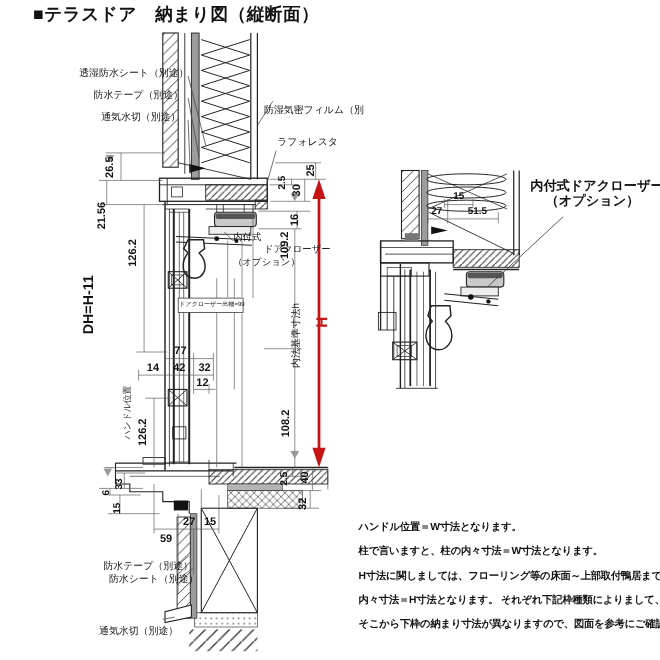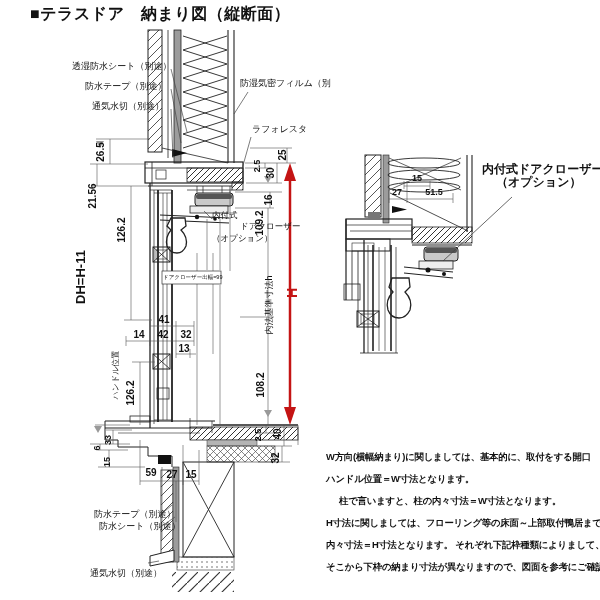--- a/index.html
+++ b/index.html
@@ -220,72 +220,71 @@
     </g>
     <path d="M512,197 L443,261" stroke="#444" stroke-width="0.8"></path>
   </g>
 </svg>
 
 <div class="lbl ttl" style="left:30px;top:6px;">■テラスドア　納まり図（縦断面）</div>
 
 <div class="lbl co" style="left:72px;top:62px;">透湿防水シート（別途）</div>
 <div class="lbl co" style="left:85px;top:82px;">防水テープ（別途）</div>
 <div class="lbl co" style="left:92px;top:102px;">通気水切（別途）</div>
-<div class="lbl co" style="left:240px;top:79px;">防湿気密フィルム（別</div>
+<div class="lbl co" style="left:240px;top:96px;">防湿気密フィルム（別</div>
 <div class="lbl co" style="left:252px;top:125px;">ラフォレスタ</div>
 
 <div class="lbl co2" style="left:212px;top:211px;">内付式</div>
 <div class="lbl co2" style="left:212px;top:222px;margin-left:28px;">ドアクローザー</div>
 <div class="lbl co2" style="left:212px;top:234px;">（オプション）</div>
 <div class="lbl tiny" style="left:163px;top:275px;width:57px;">ドアクローザー出幅=99</div>
 
 <div class="lbl co" style="left:94px;top:510px;">防水テープ（別途）</div>
 <div class="lbl co" style="left:99px;top:522px;">防水シート（別途）</div>
 <div class="lbl co" style="left:90px;top:557px;margin-top:12px;">通気水切（別途）</div>
 
 <div class="lbl dim v" style="left:101px;top:152px;">26.5</div>
 <div class="lbl dim v" style="left:93px;top:196px;">21.56</div>
 <div class="lbl dim v" style="left:122px;top:230px;">126.2</div>
 <div class="lbl big v" style="left:80px;top:277px;">DH=H-11</div>
 <div class="lbl v" style="left:116px;top:375px;font-size:8px;font-weight:500;">ハンドル位置</div>
 <div class="lbl dim v" style="left:131px;top:393px;">126.2</div>
 
-<div class="lbl dim c" style="left:164px;top:320px;">41</div>
+<div class="lbl dim c" style="left:164px;top:320px;">77</div>
 <div class="lbl dim c" style="left:139px;top:335px;">14</div>
 <div class="lbl dim c" style="left:163px;top:335px;">42</div>
 <div class="lbl dim c" style="left:186px;top:335px;">32</div>
-<div class="lbl dim c" style="left:184px;top:349px;">13</div>
+<div class="lbl dim c" style="left:184px;top:349px;">12</div>
 
 <div class="lbl dim v" style="left:283px;top:155px;">25</div>
 <div class="lbl dims v" style="left:257px;top:166px;">2.5</div>
 <div class="lbl dim v" style="left:271px;top:173px;">30</div>
 <div class="lbl dim v" style="left:269px;top:200px;">16</div>
 <div class="lbl dim v" style="left:260px;top:223px;">109.2</div>
 <div class="lbl v" style="left:269px;top:305px;font-size:9px;font-weight:500;">内法基準寸法h</div>
 <div class="lbl hred red v" style="left:292px;top:293px;">H</div>
 <div class="lbl dim v" style="left:261px;top:385px;">108.2</div>
 <div class="lbl dims v" style="left:258px;top:435px;">2.5</div>
 <div class="lbl dim v" style="left:278px;top:434px;">40</div>
 <div class="lbl dim v" style="left:276px;top:458px;">32</div>
 
 <div class="lbl dims v" style="left:108px;top:440px;">33</div>
 <div class="lbl dims v" style="left:97px;top:448px;">6</div>
 <div class="lbl dims v" style="left:107px;top:462px;">15</div>
 
-<div class="lbl dim c" style="left:151px;top:473px;">59</div>
+<div class="lbl dim c" style="left:151px;top:491px;">59</div>
 <div class="lbl dim c" style="left:172px;top:475px;">27</div>
 <div class="lbl dim c" style="left:191px;top:475px;">15</div>
 
 <div class="lbl det" style="left:452px;top:163px;">内付式ドアクローザー</div>
 <div class="lbl det" style="left:466px;top:176px;">（オプション）</div>
 <div class="lbl dims c" style="left:417px;top:178px;">15</div>
 <div class="lbl dims c" style="left:397px;top:192px;">27</div>
 <div class="lbl dims c" style="left:434px;top:192px;">51.5</div>
 
-<div class="lbl note" style="left:326px;top:452px;">W方向(横幅納まり)に関しましては、基本的に、取付をする開口</div>
 <div class="lbl note" style="left:326px;top:474px;">ハンドル位置＝W寸法となります。</div>
-<div class="lbl note" style="left:326px;top:496px;margin-left:13px;">柱で言いますと、柱の内々寸法＝W寸法となります。</div>
+<div class="lbl note" style="left:326px;top:496px;">柱で言いますと、柱の内々寸法＝W寸法となります。</div>
 <div class="lbl note" style="left:326px;top:518px;">H寸法に関しましては、フローリング等の床面～上部取付鴨居までの</div>
 <div class="lbl note" style="left:326px;top:540px;">内々寸法＝H寸法となります。 それぞれ下記枠種類によりまして、</div>
 <div class="lbl note" style="left:326px;top:562px;">そこから下枠の納まり寸法が異なりますので、図面を参考にご確認</div>
 <div class="lbl note" style="left:326px;top:584px;margin-top:48px;">下さい。</div>
 
 </div>
 
 </body></html>

